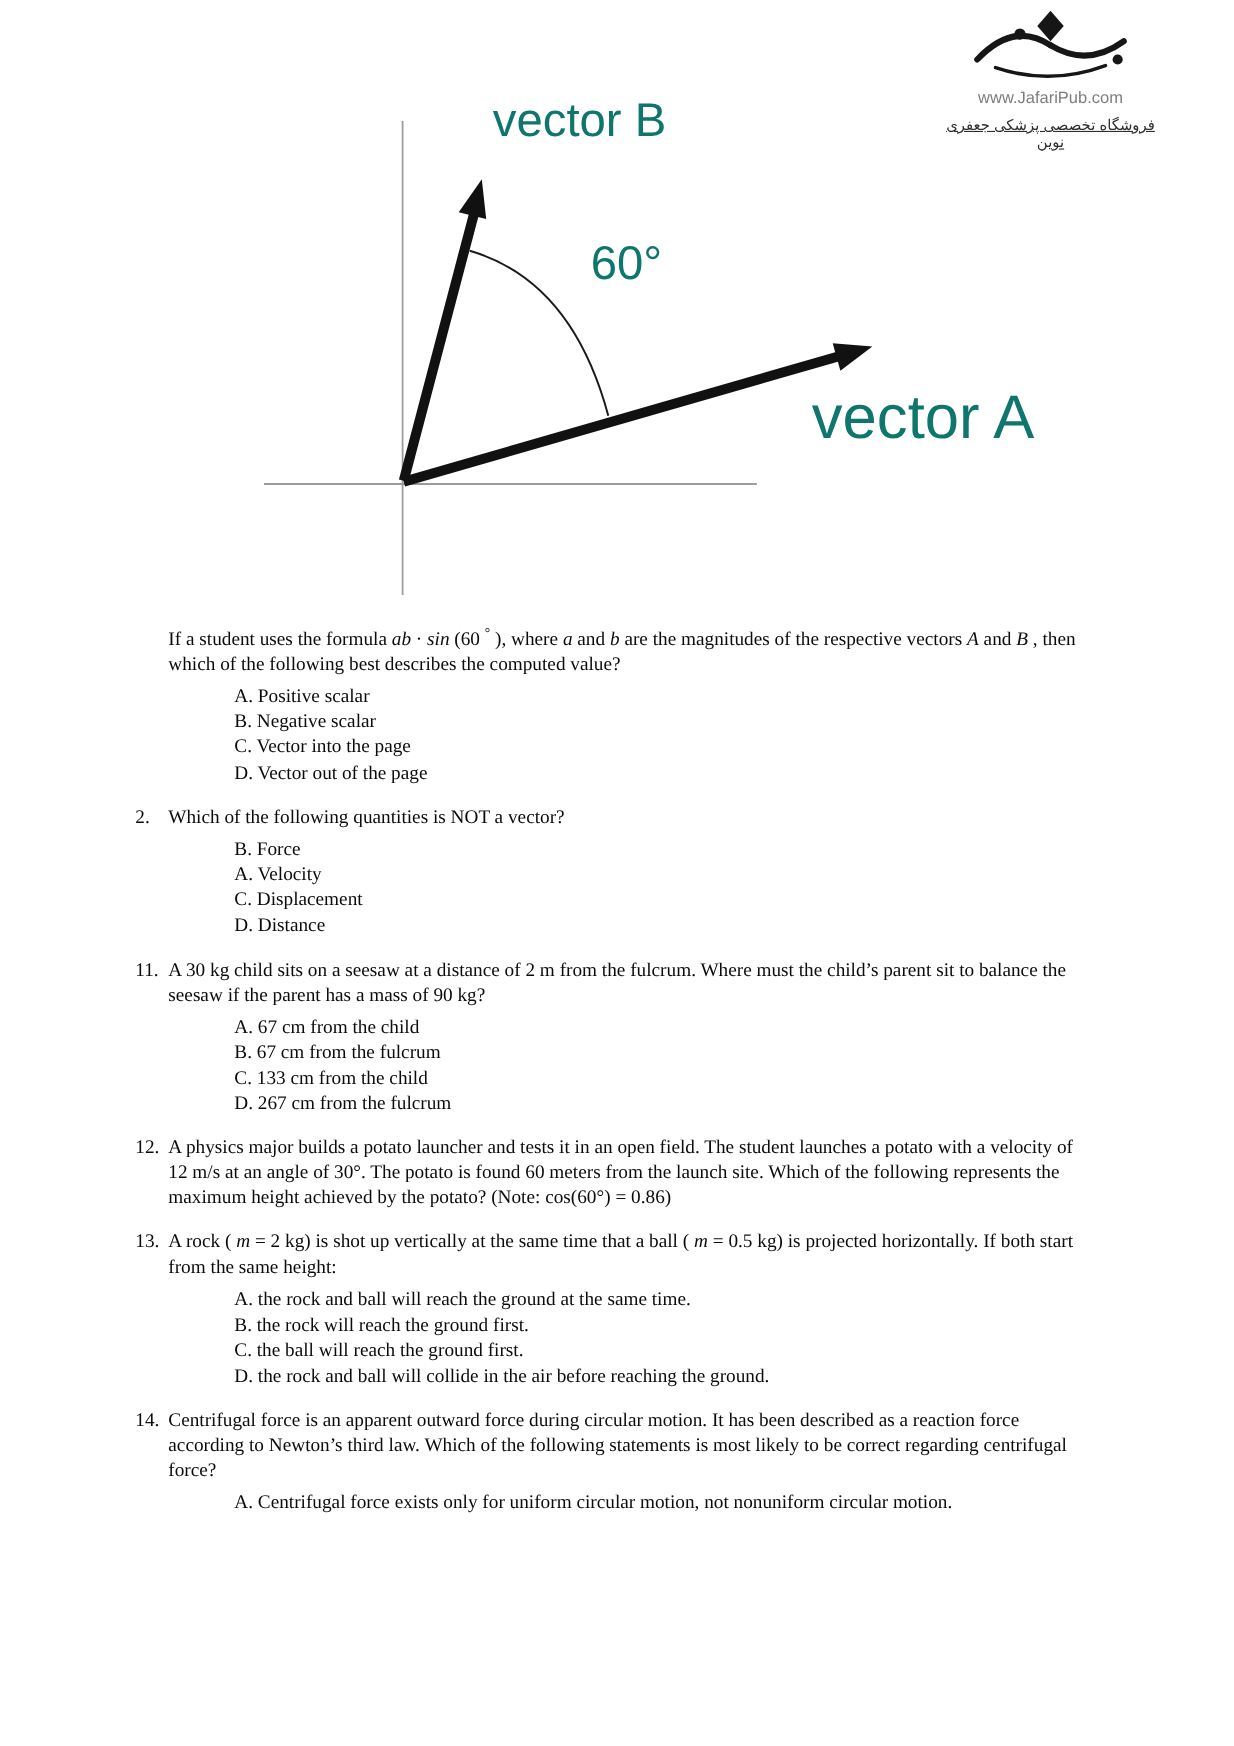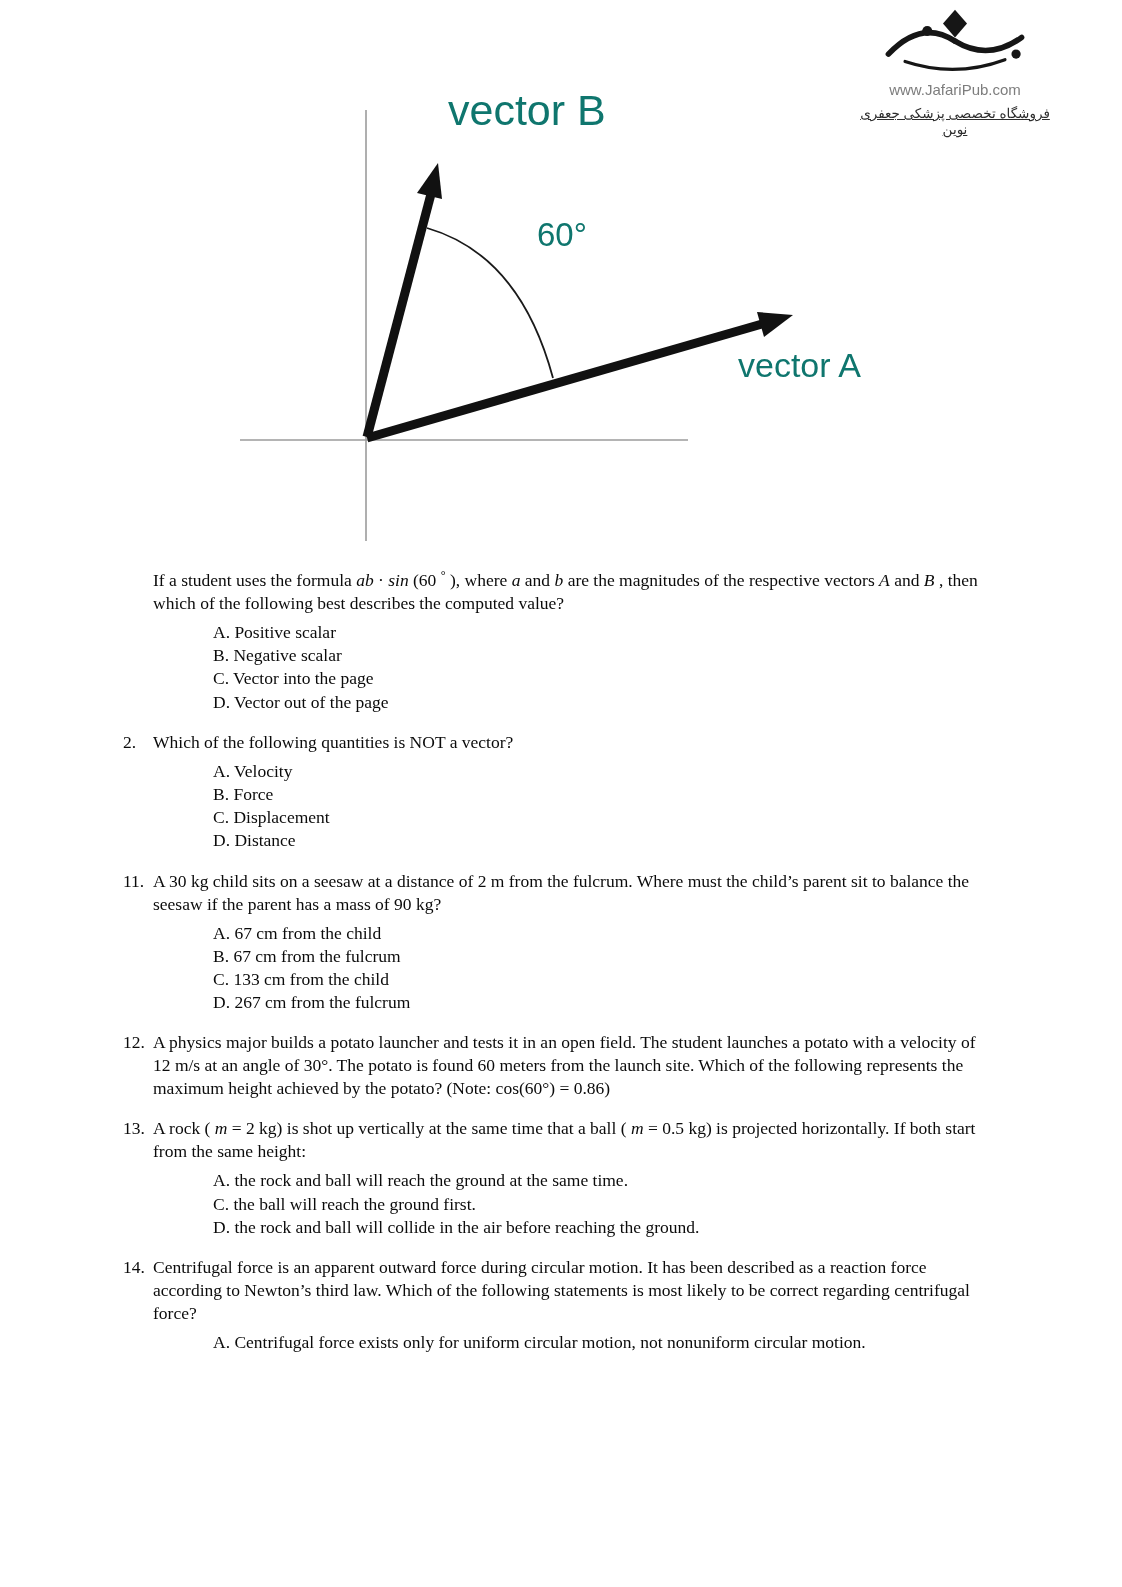--- a/index.html
+++ b/index.html
@@ -12,22 +12,22 @@
   .logo { position:absolute; left:853px; top:6px; width:204px; text-align:center; }
   .logo-mark { display:block; margin:0 auto; }
   .logo-url  { font-family:"Liberation Sans", sans-serif; font-size:15px; color:#7d7d7d; margin-top:1px; }
   .logo-fa   { font-family:"Liberation Sans", sans-serif; font-size:13.5px; color:#2d2d2d; margin-top:7px; direction:rtl;text-decoration:underline; }
 
   
   .diagram { position:absolute; left:0; top:0; width:1122px; height:560px; }
   .diagram svg { position:absolute; left:0; top:0; }
   .dlabel { position:absolute; font-family:"Liberation Sans", sans-serif; color:#0f766e; white-space:nowrap; }
   .lbl-b  { left:448px; top:86px;  font-size:43px; }
-  .lbl-60 { left:537px; top:216px; font-size:33px; }
-  .lbl-a  { left:738px; top:346px; font-size:34px; }
+  .lbl-60 { left:537px; top:216px; font-size:43px; }
+  .lbl-a  { left:738px; top:346px; font-size:56px; }
 
   
   .qa { position:absolute; left:123px; top:569px; width:874px; font-size:17.5px; line-height:23px; }
   .question { position:relative; padding-left:30px; margin-top:17px; }
   .question.first { margin-top:0; }
   .qnum { position:absolute; left:0; top:0; }
   .qstem sup { font-size:70%; line-height:0; }
   .options { margin-top:6px; margin-left:12px; }
   .option { line-height:23.2px;margin-left:48px; }
 </style>
@@ -78,22 +78,22 @@
         <div class="option">B. Negative scalar</div>
         <div class="option">C. Vector into the page</div>
         <div class="option">D. Vector out of the page</div>
       </div>
     </div>
 
     <div class="question">
       <span class="qnum">2.</span>
       <span class="qstem"><span>Which of the following quantities is NOT a vector?</span></span>
       <div class="options">
+        <div class="option">B. Force</div>
         <div class="option">A. Velocity</div>
-        <div class="option">B. Force</div>
         <div class="option">C. Displacement</div>
         <div class="option">D. Distance</div>
       </div>
     </div>
 
     <div class="question">
       <span class="qnum">11.</span>
       <span class="qstem"><span>A 30 kg child sits on a seesaw at a distance of 2 m from the fulcrum. Where must the child’s parent sit to balance the seesaw if the parent has a mass of 90 kg?</span></span>
       <div class="options">
         <div class="option">A. 67 cm from the child</div>
@@ -106,20 +106,21 @@
     <div class="question">
       <span class="qnum">12.</span>
       <span class="qstem"><span>A physics major builds a potato launcher and tests it in an open field. The student launches a potato with a velocity of 12 m/s at an angle of 30°. The potato is found 60 meters from the launch site. Which of the following represents the maximum height achieved by the potato? (Note: cos(60°) = 0.86)</span></span>
     </div>
 
     <div class="question">
       <span class="qnum">13.</span>
       <span class="qstem"><span>A rock ( </span><span style="font-style: italic;">m</span><span> = 2 kg) is shot up vertically at the same time that a ball ( </span><span style="font-style: italic;">m</span><span> = 0.5 kg) is projected horizontally. If both start from the same height:</span></span>
       <div class="options">
         <div class="option">A. the rock and ball will reach the ground at the same time.</div>
+        <div class="option">B. the rock will reach the ground first.</div>
         <div class="option">C. the ball will reach the ground first.</div>
         <div class="option">D. the rock and ball will collide in the air before reaching the ground.</div>
       </div>
     </div>
 
     <div class="question">
       <span class="qnum">14.</span>
       <span class="qstem"><span>Centrifugal force is an apparent outward force during circular motion. It has been described as a reaction force according to Newton’s third law. Which of the following statements is most likely to be correct regarding centrifugal force?</span></span>
       <div class="options">
         <div class="option">A. Centrifugal force exists only for uniform circular motion, not nonuniform circular motion.</div>

